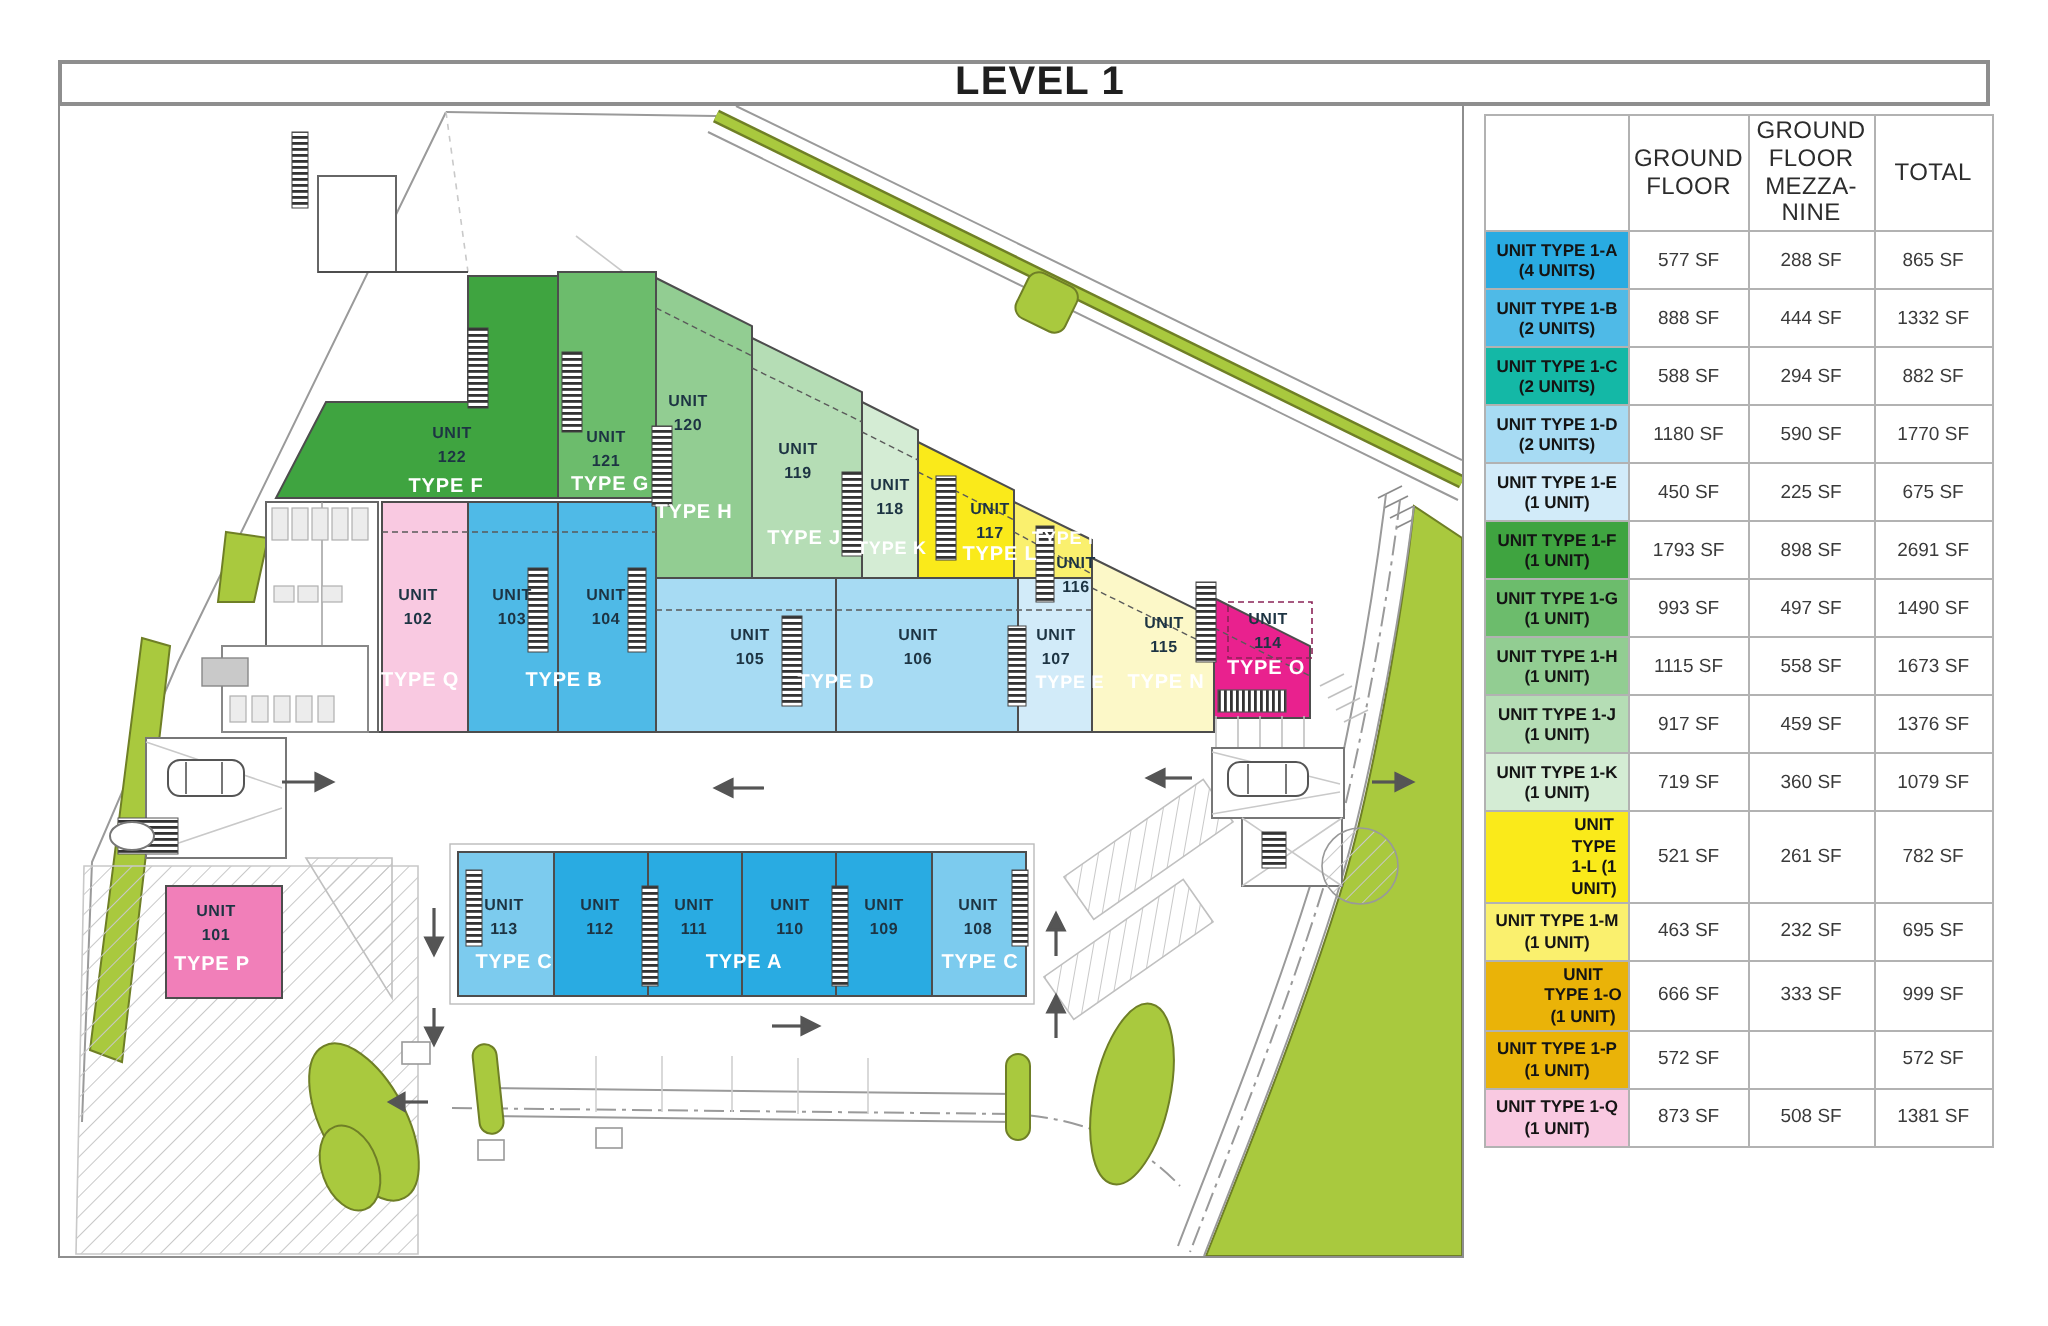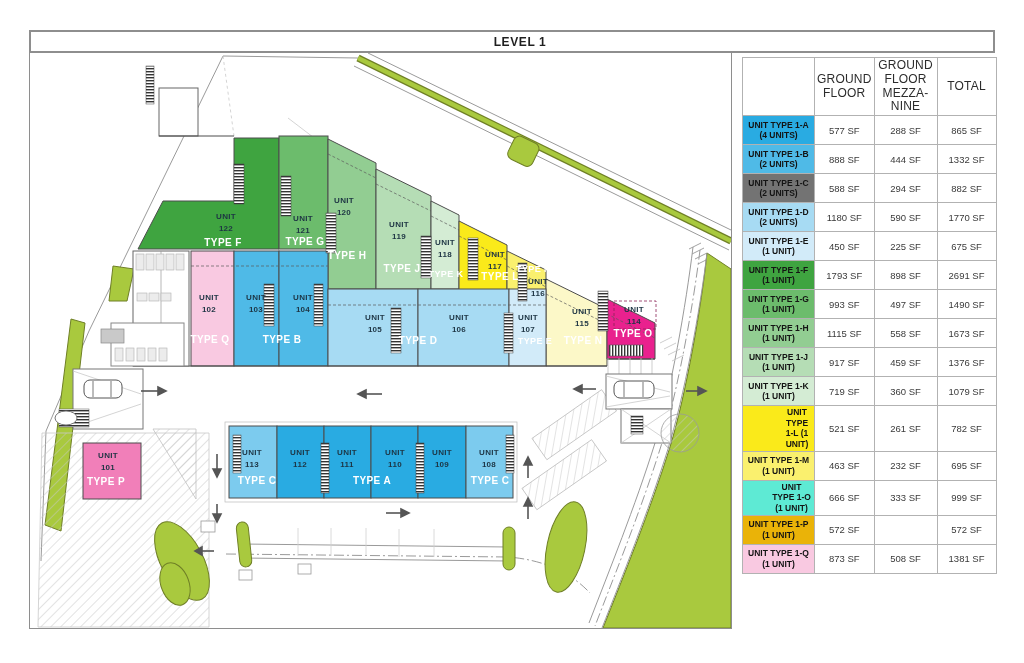--- a/index.html
+++ b/index.html
@@ -1,19 +1,19 @@
 <!DOCTYPE html>
 <html><head>
 <meta charset="utf-8">
 <style>
   html,body{margin:0;padding:0;background:#fff;}
   body{width:1024px;height:663px;position:relative;font-family:"Liberation Sans",sans-serif;overflow:hidden;}
   .title-band{position:absolute;left:29px;top:30px;width:966px;height:23px;border:2px solid #8e8e8e;
     box-sizing:border-box;display:flex;align-items:center;justify-content:center;
-    font-weight:bold;font-size:12px;letter-spacing:.6px;color:#1f1f1f;background:#fff;padding-left:16px;}
+    font-weight:bold;font-size:20px;letter-spacing:.6px;color:#1f1f1f;background:#fff;padding-left:16px;}
   .plan-box{position:absolute;left:29px;top:52px;width:703px;height:577px;border:1px solid #8e8e8e;
     box-sizing:border-box;background:#fff;}
   .plan-box svg{display:block;}
   .unit-table{position:absolute;left:742px;top:57px;border-collapse:collapse;table-layout:fixed;background:#fff;}
   .unit-table td,.unit-table th{border:1px solid #b2b2b2;text-align:center;vertical-align:middle;
     padding:1px 2px;box-sizing:border-box;overflow:hidden;}
   .unit-table th{height:49px;font-weight:400;font-size:12px;line-height:1.15;color:#2c2c2c;letter-spacing:.2px;}
   .unit-table td{height:29px;}
   td.lbl{font-weight:bold;font-size:8.5px;line-height:1.25;color:#141414;}
   td.val{font-size:9.5px;color:#3a3a3a;}
@@ -382,21 +382,21 @@
         <td class="val">288 SF</td>
         <td class="val">865 SF</td>
       </tr>
   <tr>
         <td class="lbl" style="background: rgb(79, 186, 231);">UNIT TYPE 1-B (2 UNITS)</td>
         <td class="val">888 SF</td>
         <td class="val">444 SF</td>
         <td class="val">1332 SF</td>
       </tr>
   <tr>
-        <td class="lbl" style="background: #737373;">UNIT TYPE 1-C (2 UNITS)</td>
+        <td class="lbl" style="background: #14b8a6;">UNIT TYPE 1-C (2 UNITS)</td>
         <td class="val">588 SF</td>
         <td class="val">294 SF</td>
         <td class="val">882 SF</td>
       </tr>
   <tr>
         <td class="lbl" style="background: rgb(167, 219, 243);">UNIT TYPE 1-D (2 UNITS)</td>
         <td class="val">1180 SF</td>
         <td class="val">590 SF</td>
         <td class="val">1770 SF</td>
       </tr>
@@ -442,21 +442,21 @@
         <td class="val">261 SF</td>
         <td class="val">782 SF</td>
       </tr>
   <tr>
         <td class="lbl" style="background: rgb(250, 240, 110);">UNIT TYPE 1-M (1 UNIT)</td>
         <td class="val">463 SF</td>
         <td class="val">232 SF</td>
         <td class="val">695 SF</td>
       </tr>
   <tr>
-        <td class="lbl" style="background: #5eead4; padding-left: 28px;">UNIT TYPE 1-O (1 UNIT)</td>
+        <td class="lbl" style="background: #eab308; padding-left: 28px;">UNIT TYPE 1-O (1 UNIT)</td>
         <td class="val">666 SF</td>
         <td class="val">333 SF</td>
         <td class="val">999 SF</td>
       </tr>
   <tr>
         <td class="lbl" style="background: #eab308;">UNIT TYPE 1-P (1 UNIT)</td>
         <td class="val">572 SF</td>
         <td class="val"></td>
         <td class="val">572 SF</td>
       </tr>

